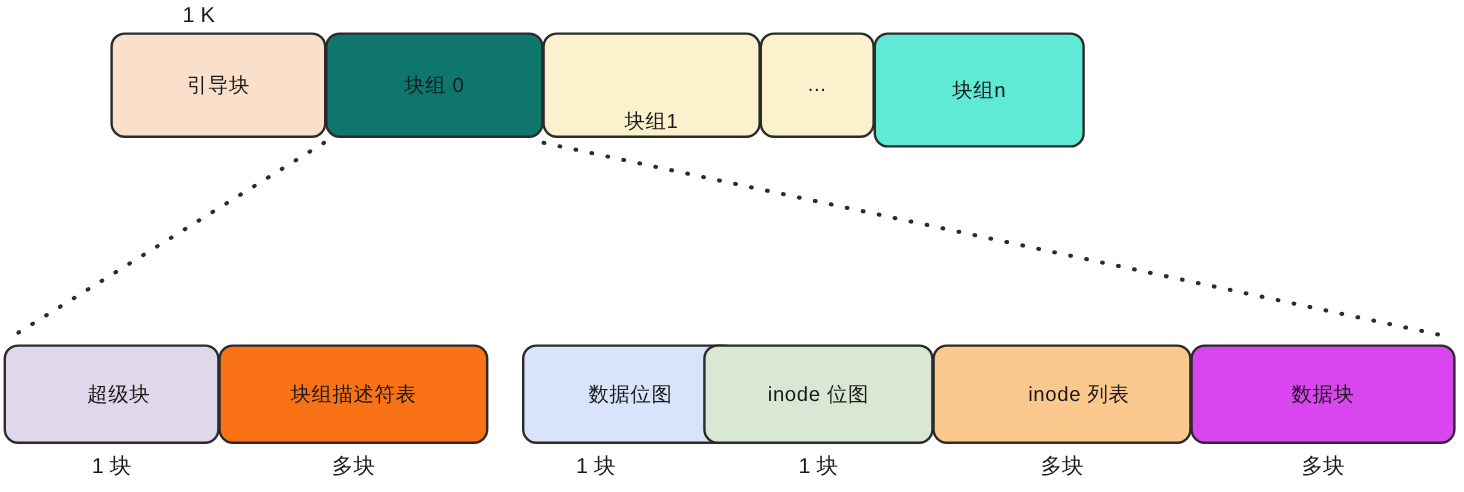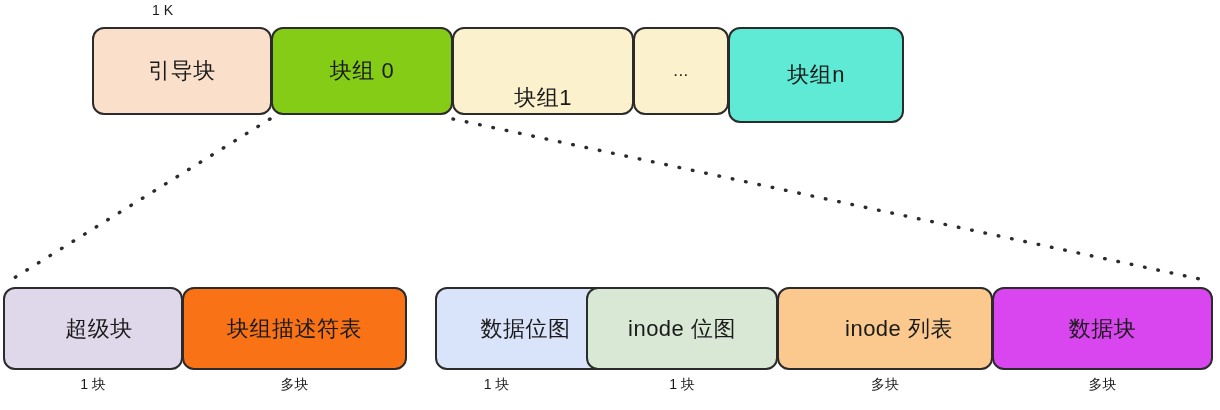--- a/index.html
+++ b/index.html
@@ -13,29 +13,29 @@
 
   .blk{
     position:absolute;
     box-sizing:border-box;
     border:2px solid #2b2b2b;
     border-radius:12px;
     display:flex;
     align-items:center;
     justify-content:center;
     color:#1a1a1a;
-    font-size:22px;
+    font-size:17px;
     letter-spacing:.5px;
     white-space:nowrap;
   }
   .blk.small{font-size:17px;}
 
   .caplabel{
     position:absolute;
-    font-size:14px;
+    font-size:18px;
     color:#1a1a1a;
     text-align:center;
     white-space:nowrap;
   }
 
   #dots{position:absolute;left:0;top:0;width:1220px;height:410px;pointer-events:none;}
 </style>
 </head>
 <body>
 
@@ -45,21 +45,21 @@
 
   <svg id="dots">
       <line x1="270" y1="119" x2="6" y2="283" stroke="#2b2b2b" stroke-width="3.4" stroke-linecap="round" stroke-dasharray="0.6 13"></line>
       <line x1="453" y1="119" x2="1209" y2="281" stroke="#2b2b2b" stroke-width="3.4" stroke-linecap="round" stroke-dasharray="0.6 13"></line>
     </svg>
 
   <div id="top-row">
       <div class="blk" style="left: 92px; top: 27px; width: 180px; height: 88px; background: rgb(250, 224, 203);">
         <span>引导块</span>
       </div>
-      <div class="blk" style="left: 271px; top: 27px; width: 182px; height: 88px; background: #84cc16;">
+      <div class="blk" style="left: 271px; top: 27px; width: 182px; height: 88px; background: #0f766e;">
         <span>块组 0</span>
       </div>
       <div class="blk" style="left: 452px; top: 27px; width: 182px; height: 88px; background: rgb(252, 241, 205); align-items: flex-end;">
         <span>块组1</span>
       </div>
       <div class="blk small" style="left: 633px; top: 27px; width: 96px; height: 88px; background: rgb(252, 241, 205);">
         <span>...</span>
       </div>
       <div class="blk" style="left: 728px; top: 27px; width: 176px; height: 96px; background: #5eead4; text-align: center;">
         <span>块组n</span>

